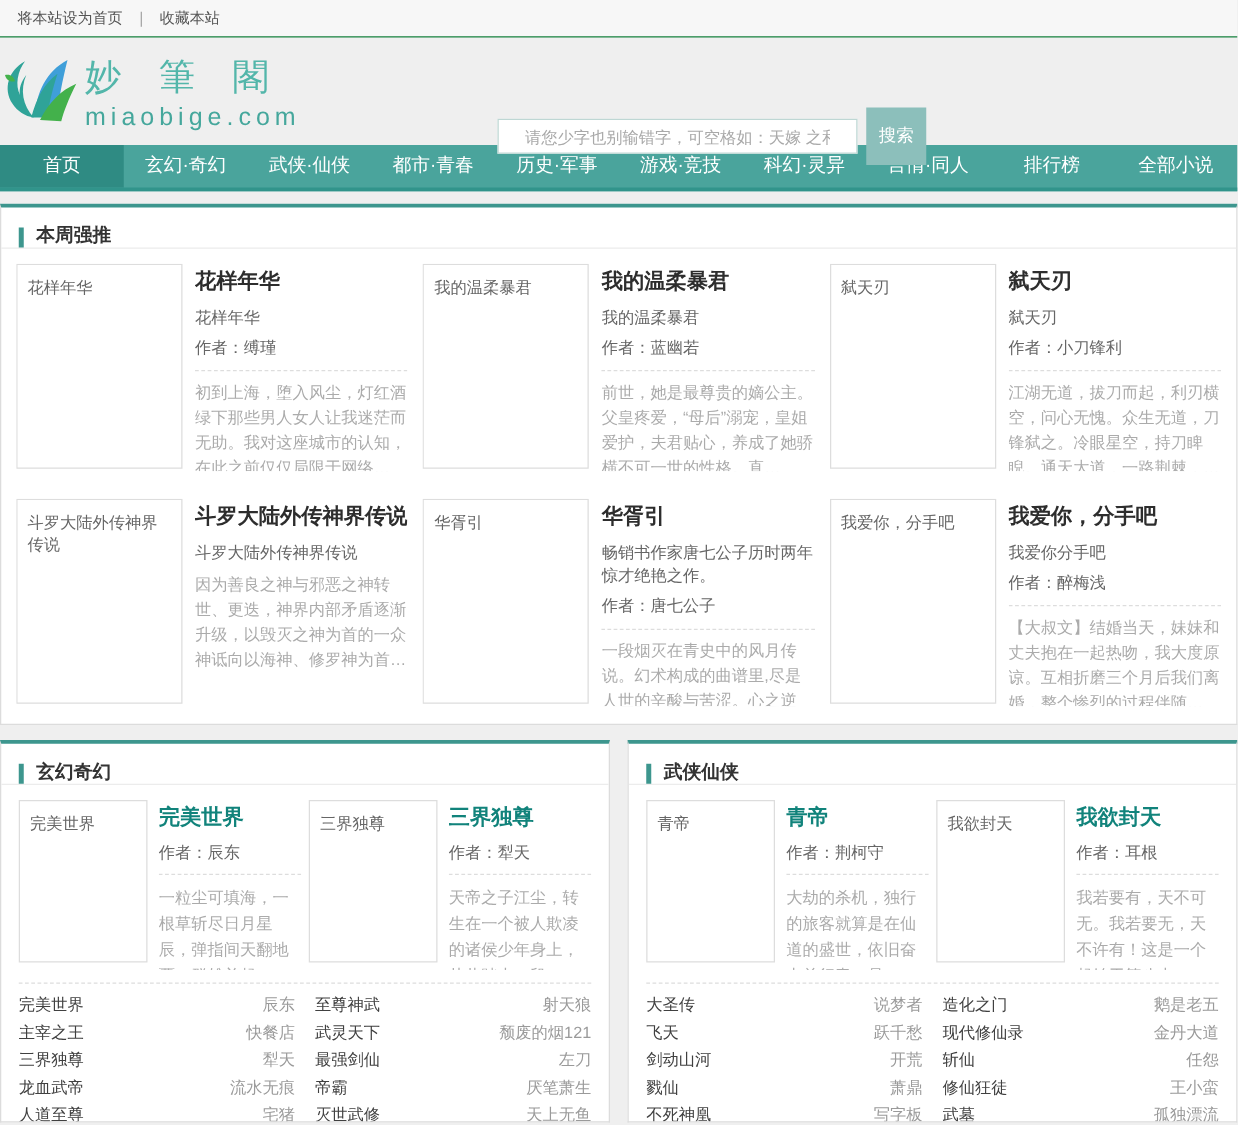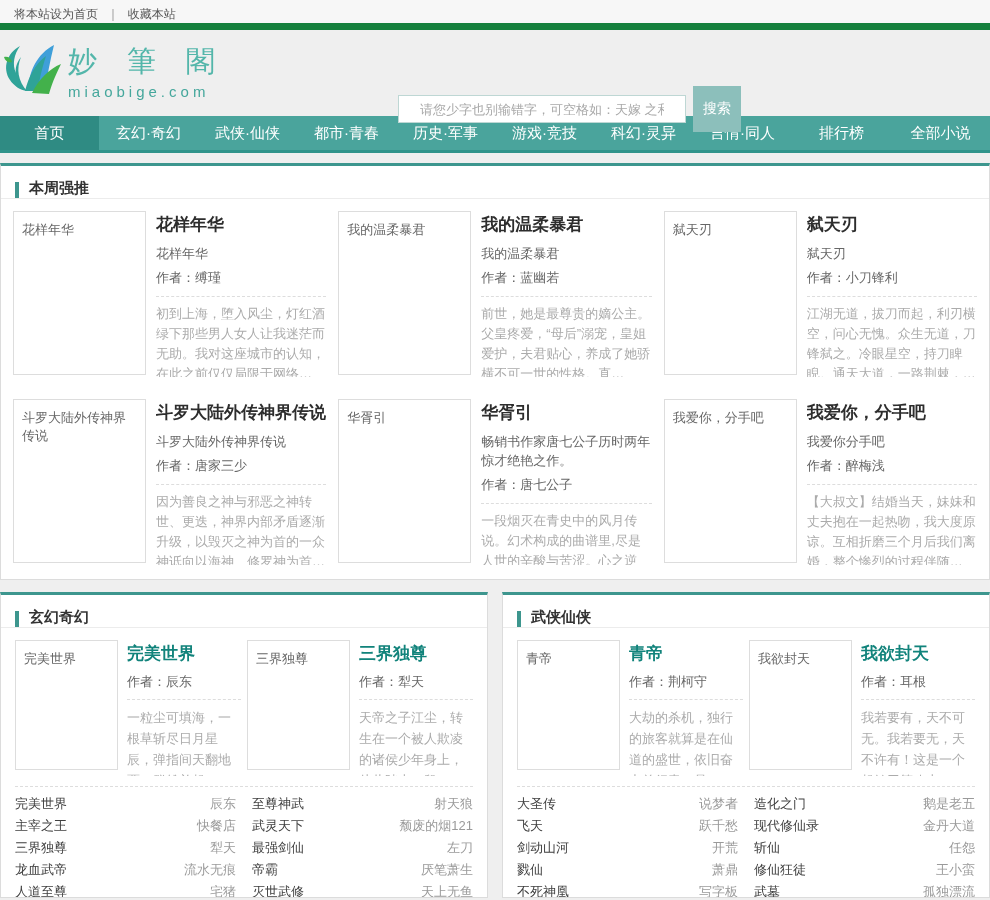--- a/index.html
+++ b/index.html
@@ -1,31 +1,31 @@
 <!DOCTYPE html>
 <html><head>
 <meta charset="utf-8">
 <style>
   * { margin:0; padding:0; box-sizing:border-box; }
   html,body { width:990px; height:900px; overflow:hidden; background:#efefef;
               font-family:"Liberation Sans","DejaVu Sans",sans-serif; }
   a { text-decoration:none; cursor:pointer; }
 
   
-  .topbar { height:30px; line-height:29px; background:#f7f7f7; border-bottom:7px solid #15803d;
+  .topbar { height:30px; line-height:29px; background:#f7f7f7; border-bottom:1px solid #15803d;
             padding-left:14px; font-size:12px; color:#555; }
   .topbar a { color:#555; }
   .topbar .sep { margin:0 9px; color:#888; }
 
   
   .header { position:relative; height:86px; }
   .logo { position:absolute; left:2px; top:12px; display:flex; align-items:center; }
   .logo-text { margin-left:6px; }
   .logo-name { font-size:29px; color:#53B6AA; letter-spacing:11px; white-space:nowrap; }
-  .logo-domain { font-size:15px; color:#45A79C; letter-spacing:4px; margin-top:1px; }
+  .logo-domain { font-size:20px; color:#45A79C; letter-spacing:4px; margin-top:1px; }
   .searchbar { position:absolute; left:398px; top:56px; display:flex; align-items:center; }
   .search-input { width:288px; height:28px; border:1px solid #bed7d4; padding:0 21px; font-size:13px;
                   color:#333; outline:none; background:#fff; font-family:inherit; }
   .search-input::placeholder { color:#a9a9a9; }
   .search-btn { width:48px; height:46px; margin-left:7px; background:#8CBFBB; border:0; color:#fff;
                 font-size:14px; cursor:pointer; font-family:inherit; }
 
   
   .nav { display:flex; height:37px; background:#4AA49C; border-bottom:3px solid #31948B; }
   .nav a { width:103px; line-height:34px; text-align:center; color:#fff; font-size:15px; }
@@ -144,21 +144,20 @@
           <div class="wauthor"><span>作者：</span><span>小刀锋利</span></div>
           <div class="wdesc">江湖无道，拔刀而起，利刃横空，问心无愧。众生无道，刀锋弑之。冷眼星空，持刀睥睨。通天大道，一路荆棘，…</div>
         </div>
       </div>
 
       <div class="wcard">
         <div class="cover"><span>斗罗大陆外传神界传说</span></div>
         <div class="winfo">
           <a class="wtitle">斗罗大陆外传神界传说</a>
           <div class="wsub">斗罗大陆外传神界传说</div>
-          <div class="wauthor"><span>作者：</span><span>唐家三少</span></div>
           <div class="wdesc">因为善良之神与邪恶之神转世、更迭，神界内部矛盾逐渐升级，以毁灭之神为首的一众神诋向以海神、修罗神为首…</div>
         </div>
       </div>
 
       <div class="wcard">
         <div class="cover"><span>华胥引</span></div>
         <div class="winfo">
           <a class="wtitle">华胥引</a>
           <div class="wsub">畅销书作家唐七公子历时两年惊才绝艳之作。</div>
           <div class="wauthor"><span>作者：</span><span>唐七公子</span></div>

